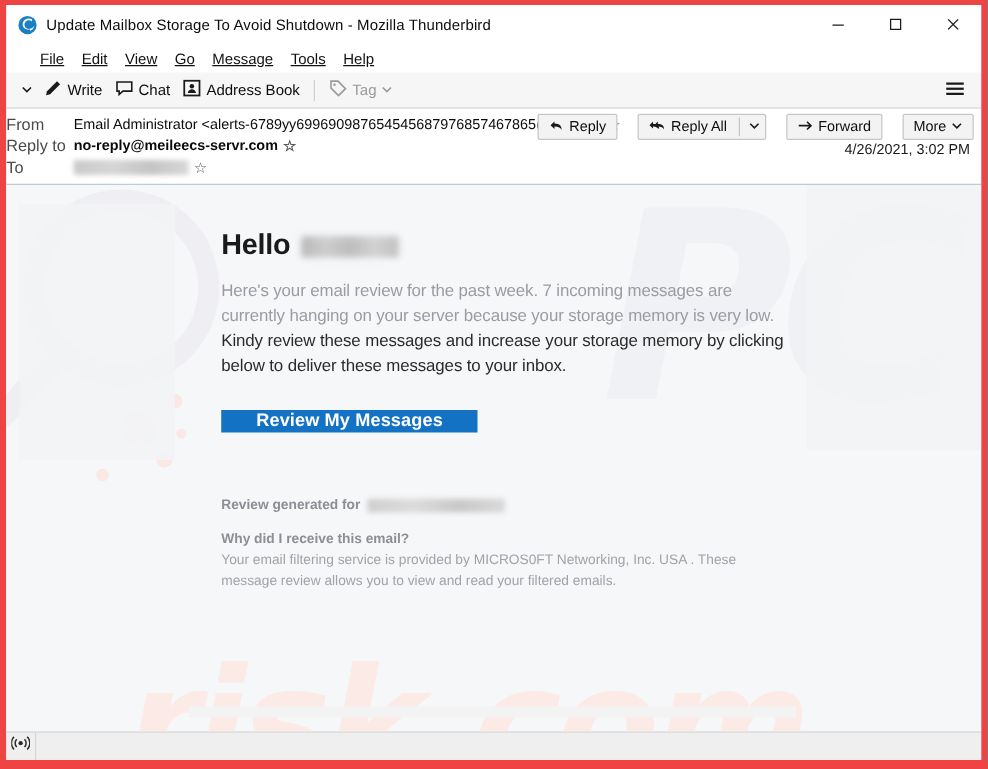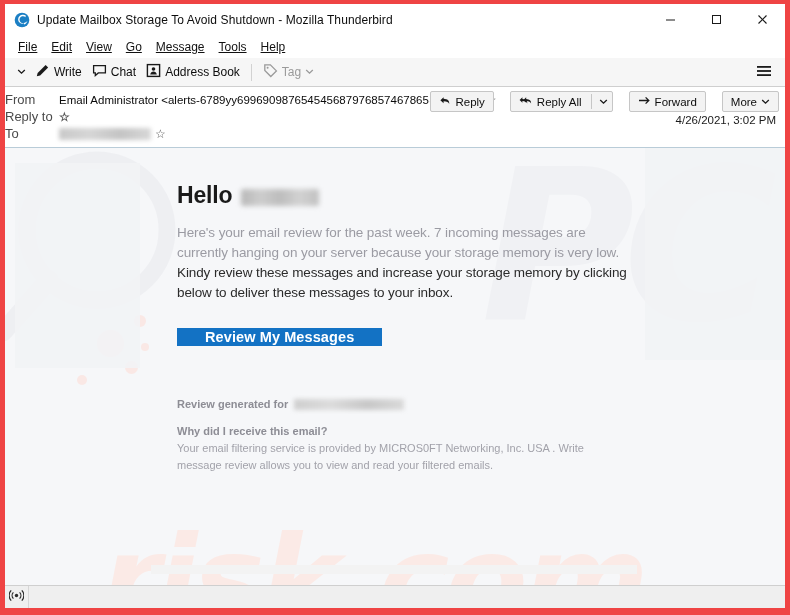--- a/index.html
+++ b/index.html
@@ -59,21 +59,21 @@
     display: flex; align-items: center; justify-content: center;
     color: #1a1a1a;
   }
 
   
   .menubar {
     height: 23px;
     background: #ffffff;
     display: flex;
     align-items: center;
-    padding-left: 6px;
+    padding-left: 20px;
     flex: none;
     font-size: 12px;
     color: #111;
   }
   .menu-item {
     padding: 2px 7px;
     white-space: nowrap;
   }
   .menu-item u { text-decoration: underline; }
 
@@ -525,20 +525,21 @@
         <div class="hdr-value">
           <span class="addr">Email Administrator &lt;alerts-6789yy699690987654545687976857467865@dr.com&gt;</span>
           <span class="star">☆</span>
         </div>
       </div>
 
 
       <div class="hdr-row">
         <div class="hdr-label">Reply to</div>
         <div class="hdr-value bold">
+          <span class="addr">no-reply@meileecs-servr.com</span>
           <span class="star">☆</span>
         </div>
       </div>
 
       <div class="hdr-row">
         <div class="hdr-label">To</div>
         <div class="hdr-value">
           <span class="redacted"></span>
           <span class="star">☆</span>
         </div>
@@ -577,21 +578,21 @@
           </div>
           <button class="cta">Review My Messages</button>
         </div>
 
         <div class="footer-block">
           <div class="foot-gen">
             <span>Review generated for</span>
             <span class="redacted-mail"></span>
           </div>
           <div class="foot-q">Why did I receive this email?</div>
-          <div class="foot-txt">Your email filtering service is provided by MICROS0FT Networking, Inc. USA . Write message review allows you to view and read your filtered emails.</div>
+          <div class="foot-txt">Your email filtering service is provided by MICROS0FT Networking, Inc. USA . These message review allows you to view and read your filtered emails.</div>
         </div>
 
       </div>
       <div class="bottom-bar"></div>
     </div>
 
     <div class="statusbar">
       <div class="status-cell">
         <span>
           <svg width="15" height="13" viewBox="0 0 15 13">

